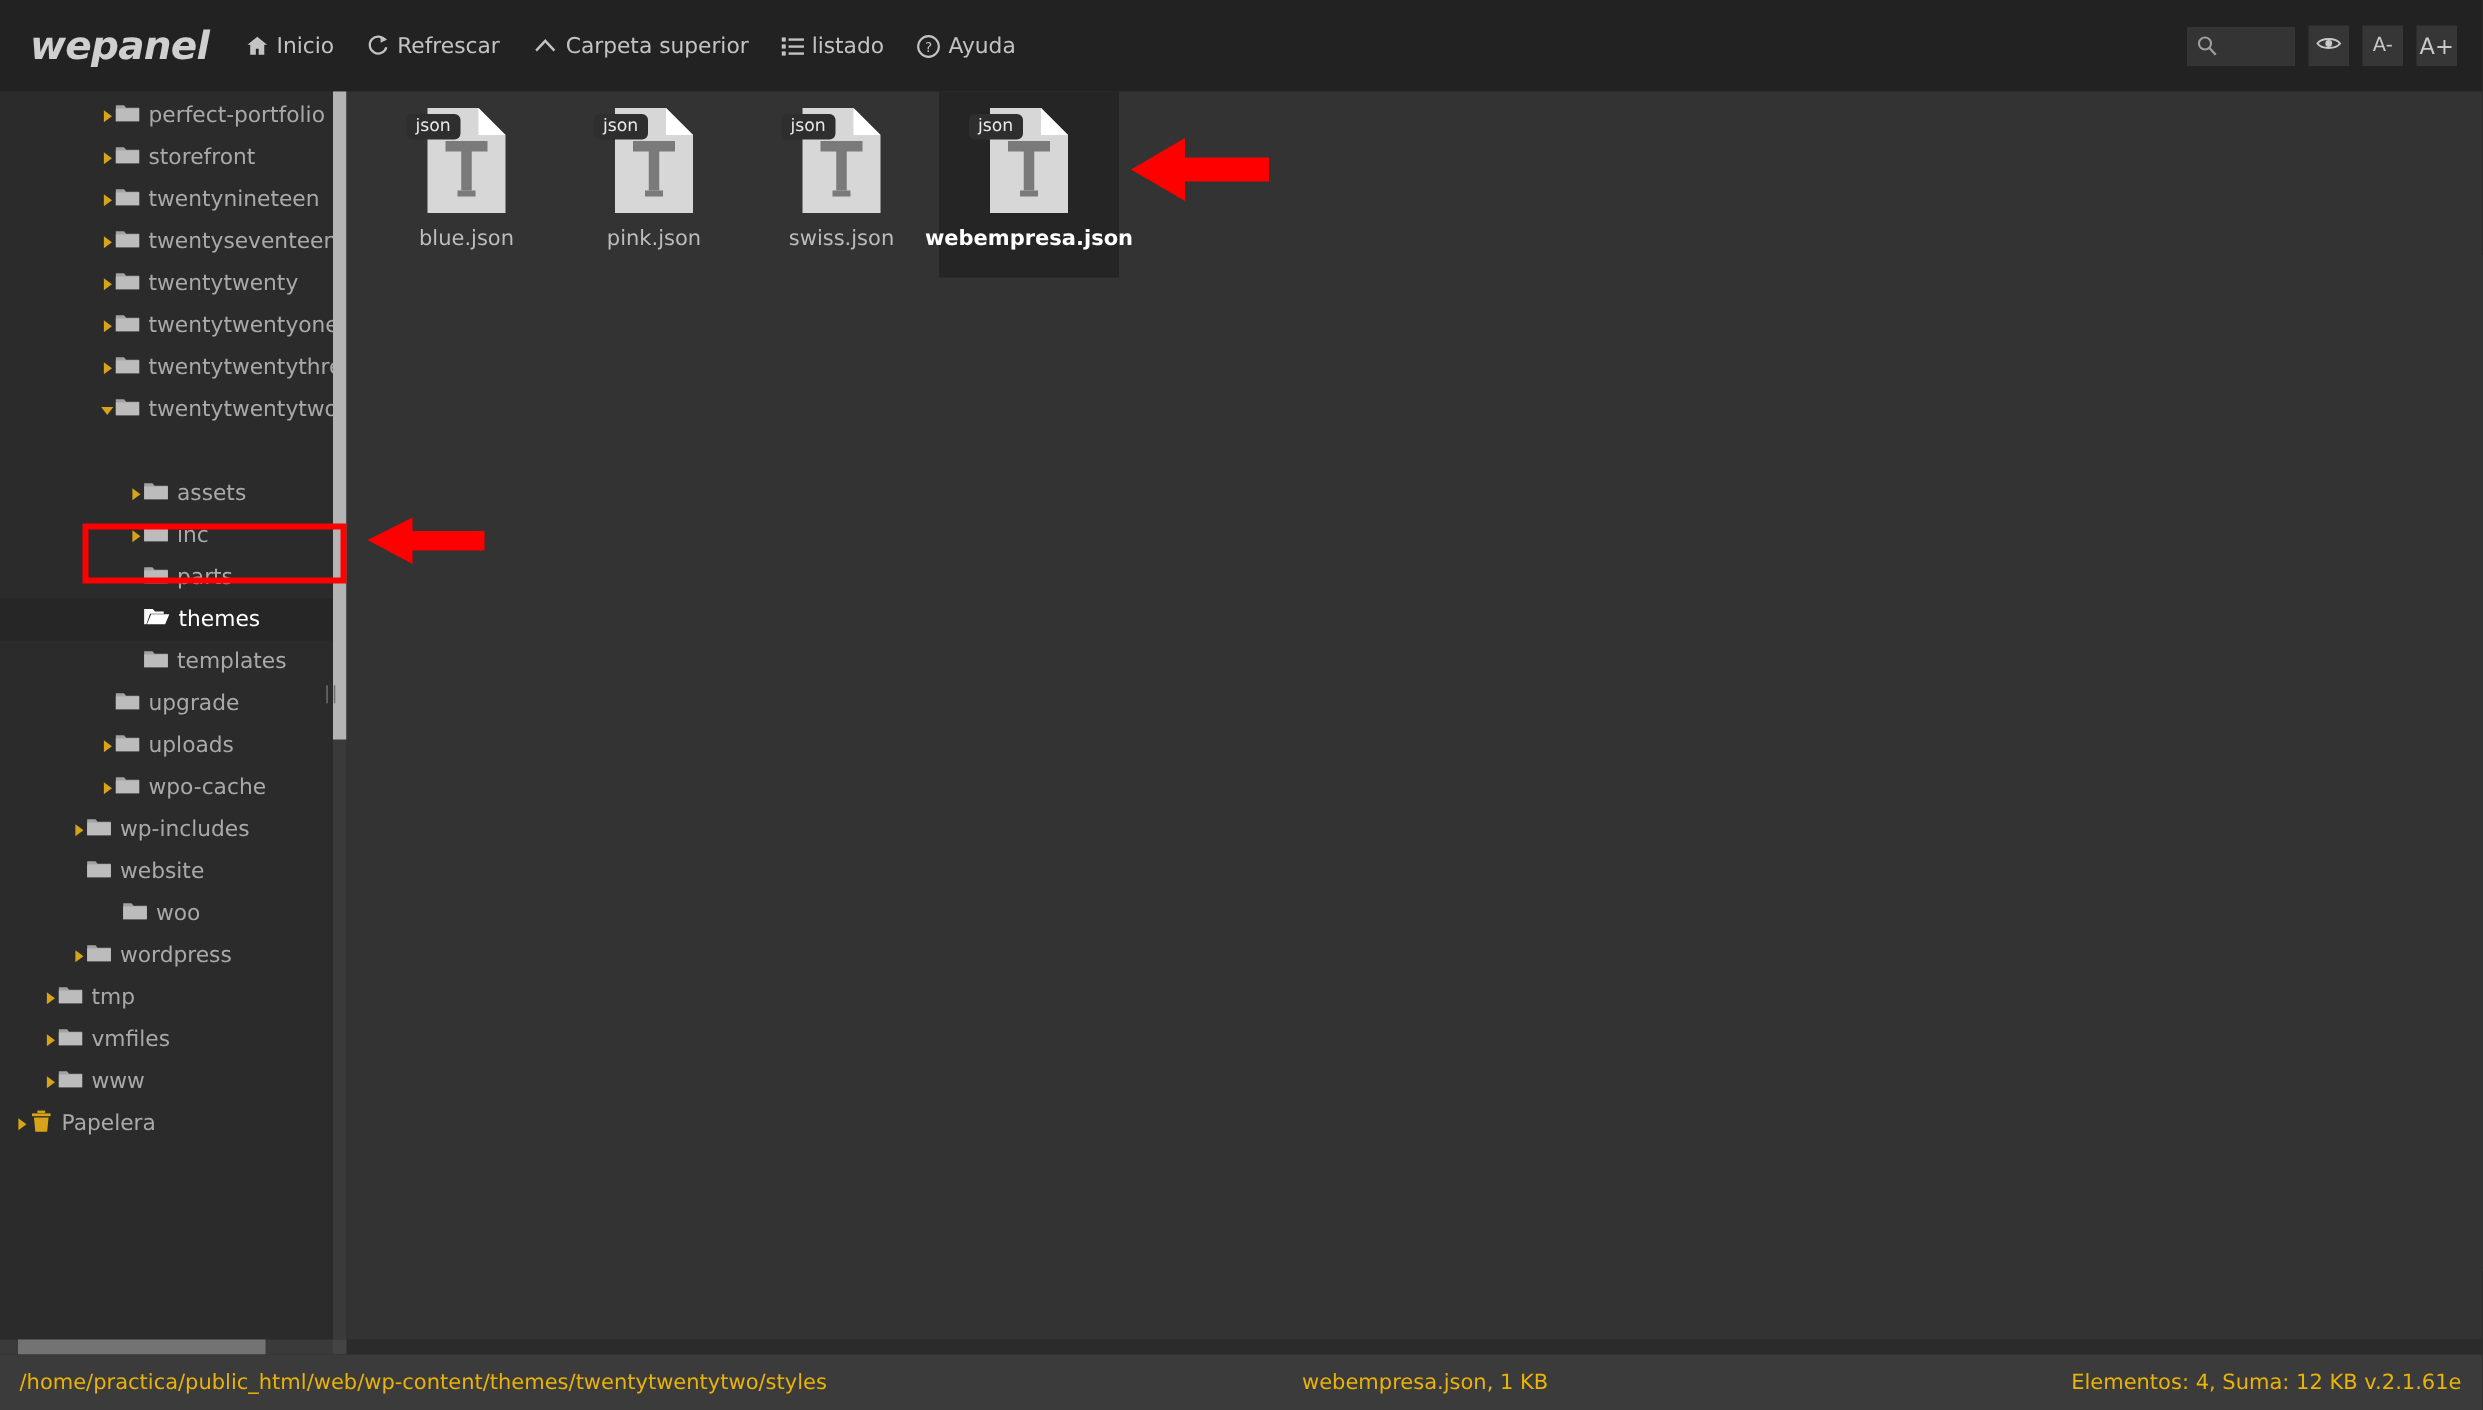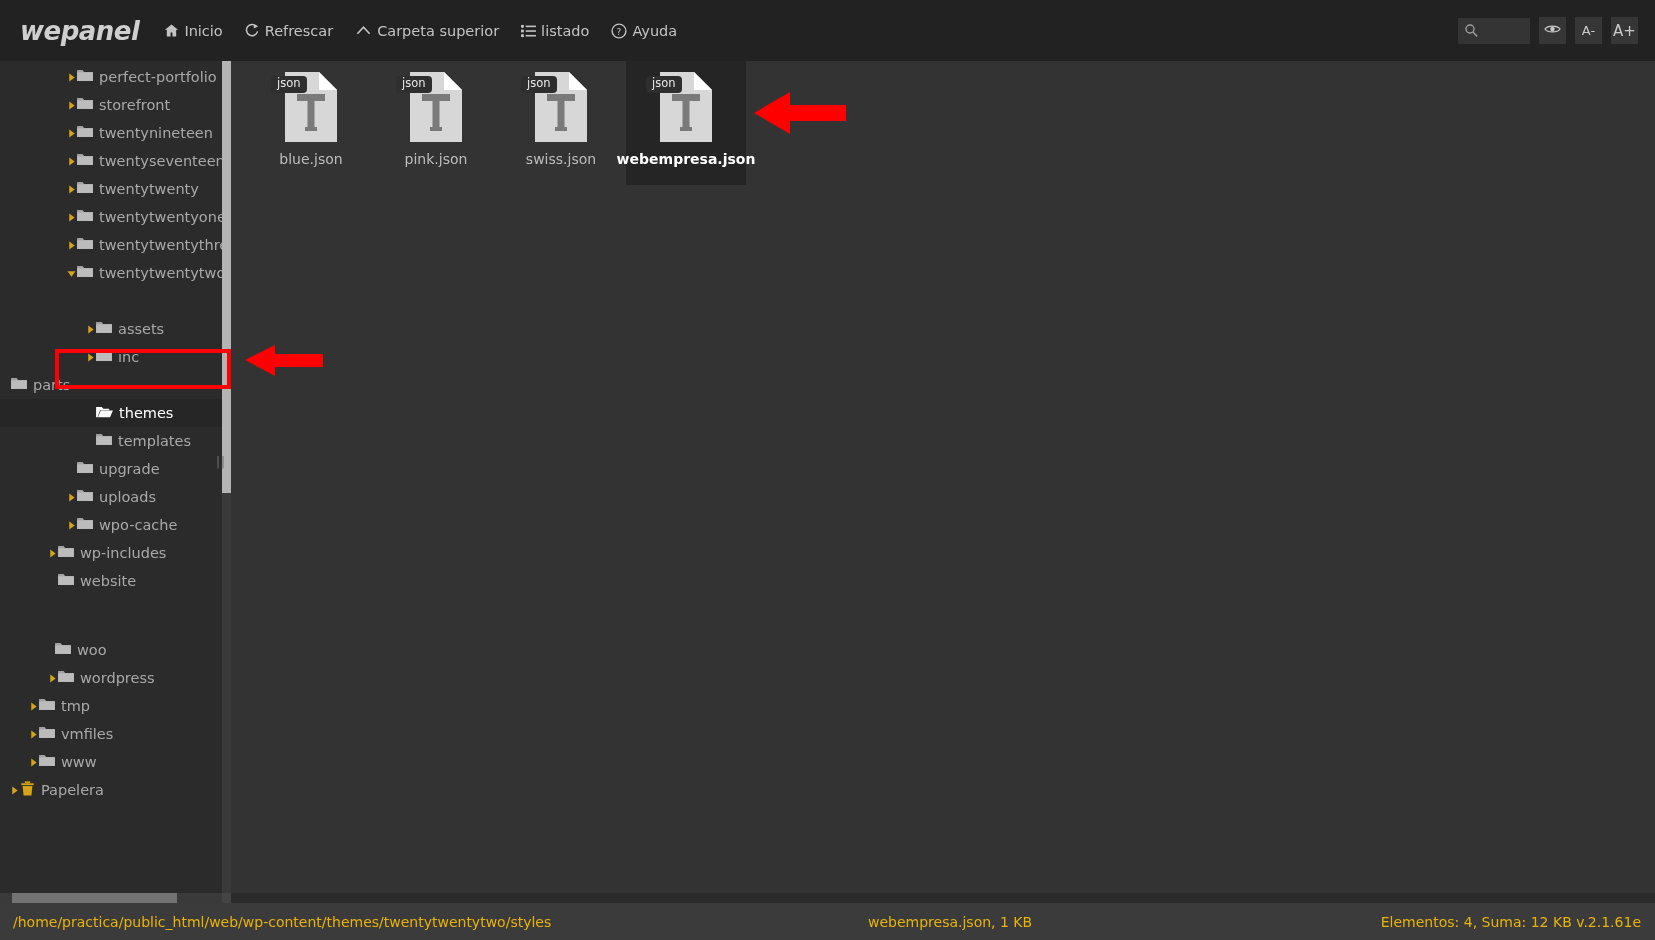--- a/index.html
+++ b/index.html
@@ -340,21 +340,21 @@
             <svg width="9" height="9" viewBox="0 0 10 10">
               <path fill="#d6a319" d="M2.5 0.5v9L8.5 5z"></path>
             </svg>
           </span>
           <span class="fi"><svg width="16" height="13" viewBox="0 0 17 14">
               <path fill="#a2a2a2" d="M0 1.2h6l1.5 1.9H17v9.7H0z"></path>
               <path fill="#bcbcbc" d="M0 3.6h17v9.2H0z"></path>
             </svg></span>
           <span class="lbl">inc</span>
         </div>
-        <div class="node" style="">
+        <div class="node" style="padding-left: 85px;">
           <span class="caret empty"></span>
           <span class="fi"><svg width="16" height="13" viewBox="0 0 17 14">
               <path fill="#a2a2a2" d="M0 1.2h6l1.5 1.9H17v9.7H0z"></path>
               <path fill="#bcbcbc" d="M0 3.6h17v9.2H0z"></path>
             </svg></span>
           <span class="lbl">parts</span>
         </div>
         <div class="node sel" style="padding-left: 85px;">
           <span class="caret empty"></span>
           <span class="fi"><svg width="17" height="14" viewBox="0 0 18 15">
@@ -416,21 +416,21 @@
           <span class="lbl">wp-includes</span>
         </div>
         <div class="node" style="padding-left: 47px;">
           <span class="caret empty"></span>
           <span class="fi"><svg width="16" height="13" viewBox="0 0 17 14">
               <path fill="#a2a2a2" d="M0 1.2h6l1.5 1.9H17v9.7H0z"></path>
               <path fill="#bcbcbc" d="M0 3.6h17v9.2H0z"></path>
             </svg></span>
           <span class="lbl">website</span>
         </div>
-        <div class="node" style="padding-left: 44px; margin-top: 41px;">
+        <div class="node" style="padding-left: 71px;">
           <span class="caret empty"></span>
           <span class="fi"><svg width="16" height="13" viewBox="0 0 17 14">
               <path fill="#a2a2a2" d="M0 1.2h6l1.5 1.9H17v9.7H0z"></path>
               <path fill="#bcbcbc" d="M0 3.6h17v9.2H0z"></path>
             </svg></span>
           <span class="lbl">woo</span>
         </div>
         <div class="node" style="padding-left: 47px;">
           <span class="caret">
             <svg width="9" height="9" viewBox="0 0 10 10">

